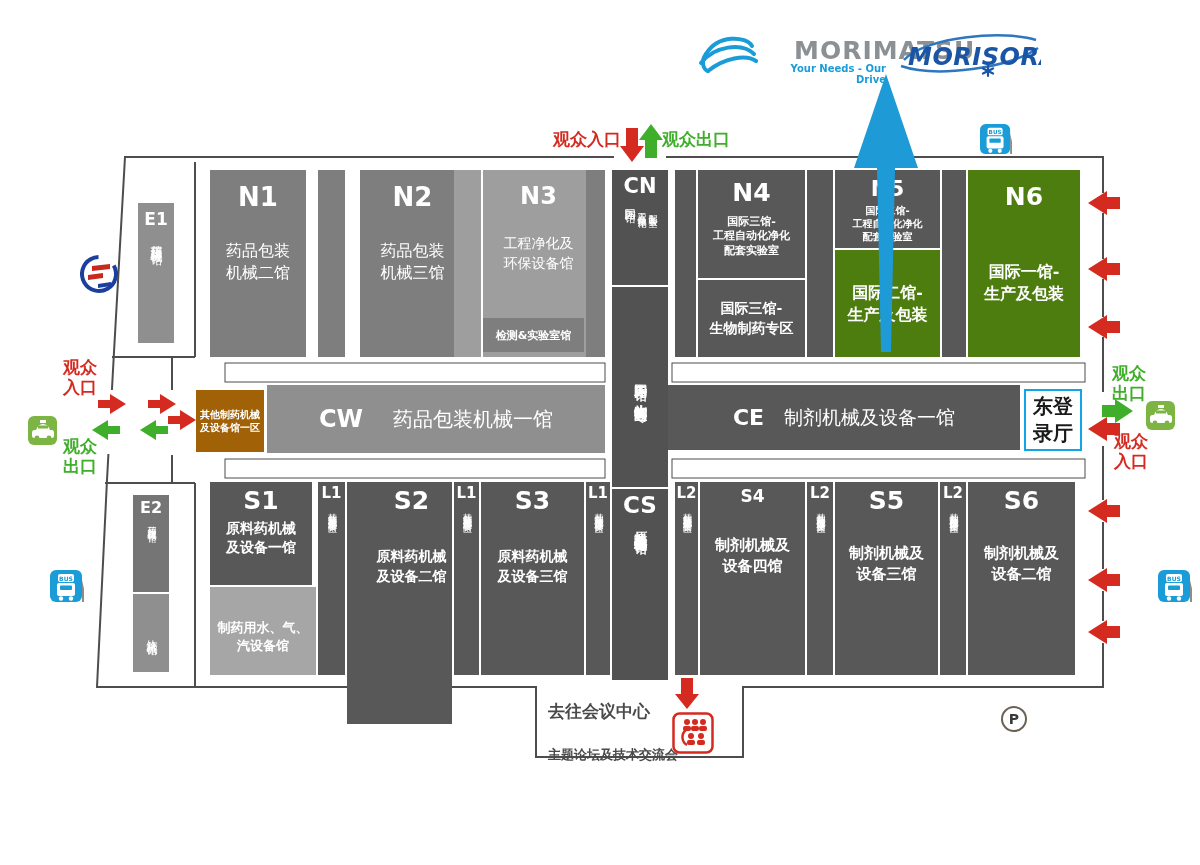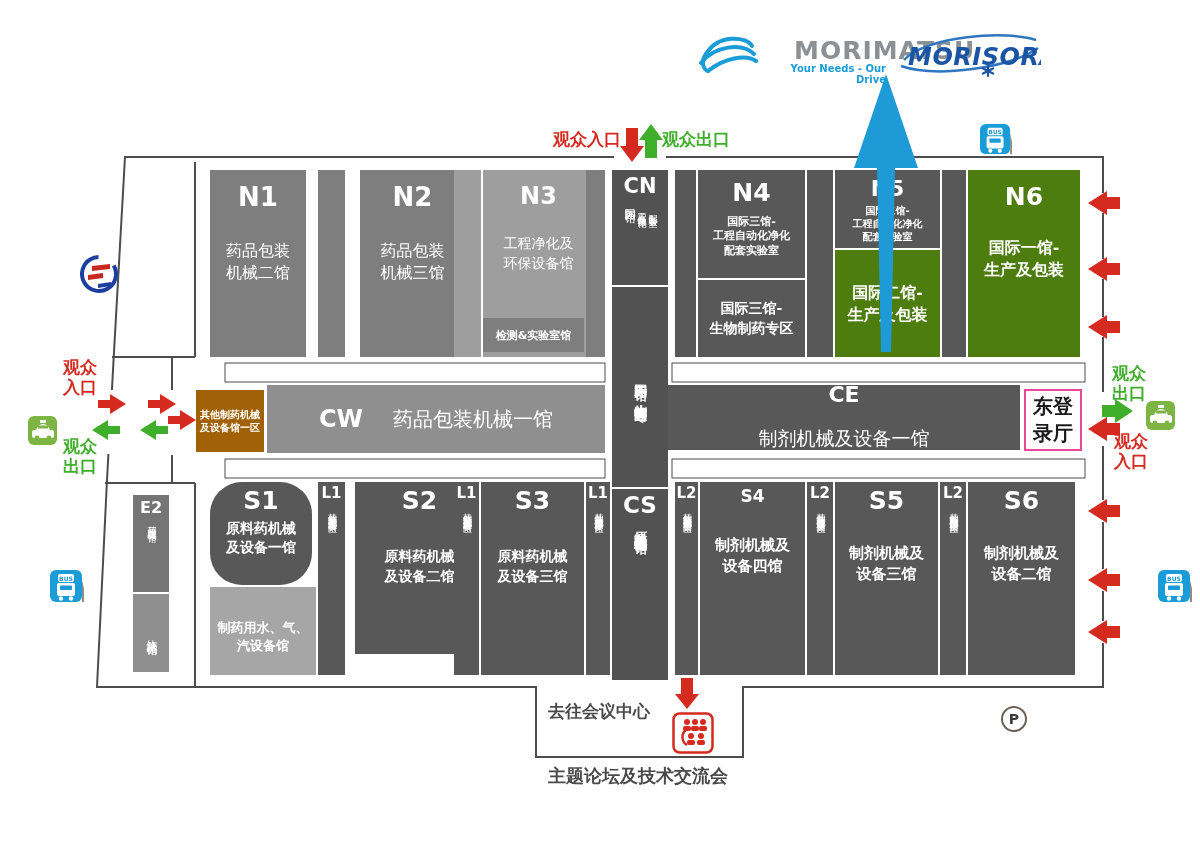--- a/index.html
+++ b/index.html
@@ -17,28 +17,28 @@
   .g-e2{background:#757575;}
   .g-q{background:#a16207;}
   .navy{background:#4d7c0f;}
   .code{font-weight:bold;line-height:1;}
   .pre{white-space:pre-line;}
   .vtext{writing-mode:vertical-rl;text-orientation:upright;letter-spacing:1px;line-height:1.1;}
   .rowlabel{flex-direction:row;justify-content:center;align-items:center;}
   .lbl{position:absolute;font-weight:bold;line-height:1.15;white-space:pre-line;}
   .red{color:#d42a20;}
   .green{color:#3fae2a;}
-  .east{background:#fff;border:2px solid #ec4899;color:#1a1a1a;font-weight:bold;
+  .east{background:#fff;border:2px solid #0ea5e9;color:#1a1a1a;font-weight:bold;
         font-size:20px;line-height:1.35;justify-content:center;}
   .pcircle{position:absolute;width:22px;height:22px;border:2px solid #6b6257;border-radius:50%;
         color:#3a3a3a;font-weight:bold;font-size:14px;display:flex;align-items:center;justify-content:center;background:#fff;}
   .mori-name{position:absolute;left:758px;top:36px;font-size:25px;font-weight:bold;color:#8b9095;letter-spacing:1px;margin-left:36px;}
   .mori-tag{position:absolute;left:760px;top:63px;width:126px;text-align:right;font-size:10px;font-weight:bold;color:#1a9cd8;}
   .footer1{position:absolute;left:548px;top:700px;font-size:17px;font-weight:bold;color:#4a4a4a;}
-  .footer2{position:absolute;left:548px;top:764px;font-size:18px;font-weight:bold;color:#4a4a4a;}
+  .footer2{position:absolute;left:548px;top:746px;font-size:13px;font-weight:bold;color:#4a4a4a;}
 </style>
 </head>
 <body>
 
 <div id="stage">
 
   <svg width="1200" height="865" viewBox="0 0 1200 865">
 
     <path d="M125,157 H1103 V687 H743 V757 H536 V687 H97 L107,480 L114,352 Z" fill="#ffffff" stroke="#4d4d4d" stroke-width="2"></path>
 
@@ -92,20 +92,24 @@
 
       <path d="M120,426 h-12 v-6 l-16,10 16,10 v-6 h12 z"></path>
       <path d="M168,426 h-12 v-6 l-16,10 16,10 v-6 h12 z"></path>
 
       <path d="M645,158 V140 H639 L651,124 663,140 H657 V158 Z"></path>
 
       <path d="M1102,405 H1115 V399 L1133,411 1115,423 V417 H1102 Z"></path>
     </g>
   </svg>
 
+  <div class="box g-cw" style="left:138px;top:203px;width:36px;height:140px;padding-top:8px;">
+    <span class="code" style="font-size:17px;">E1</span>
+    <span class="vtext" style="font-size:12px;margin-top:8px;">药用粉碎机械一馆</span>
+  </div>
   <div class="box g-e2" style="left:133px;top:495px;width:36px;height:97px;padding-top:5px;">
     <span class="code" style="font-size:16px;">E2</span>
     <span class="vtext" style="font-size:9px;margin-top:3px;">药用粉碎机械二馆</span>
   </div>
   <div class="box g-cw" style="left:133px;top:594px;width:36px;height:78px;justify-content:center;">
     <span class="vtext" style="font-size:11px;">饮片机械馆</span>
   </div>
 
   <div class="box g-mid" style="left:210px;top:170px;width:96px;height:187px;padding-top:14px;">
     <span class="code" style="font-size:26px;">N1</span>
@@ -163,53 +167,53 @@
 工程自动化净化
 配套实验室</span>
   </div>
   <div class="box navy" style="left:835px;top:250px;width:105px;height:107px;justify-content:center;">
     <span class="pre" style="font-size:16px;line-height:1.35;font-weight:bold;">国际二馆-
 生产及包装</span>
   </div>
   <div class="box g-dark" style="left:942px;top:170px;width:24px;height:187px;"></div>
   <div class="box navy" style="left:968px;top:170px;width:112px;height:187px;padding-top:14px;">
     <span class="code" style="font-size:25px;">N6</span>
-    <span class="pre" style="font-size:16px;margin-top:28px;line-height:1.35;font-weight:bold;">国际一馆-
+    <span class="pre" style="font-size:16px;margin-top:52px;line-height:1.35;font-weight:bold;">国际一馆-
 生产及包装</span>
   </div>
 
   <div class="box g-q" style="left:196px;top:390px;width:68px;height:62px;justify-content:center;">
     <span class="pre" style="font-size:10px;font-weight:bold;line-height:1.35;">其他制药机械
 及设备馆一区</span>
   </div>
   <div class="box g-cw rowlabel" style="left:267px;top:385px;width:338px;height:68px;gap:30px;">
     <span class="code" style="font-size:24px;">CW</span>
     <span style="font-size:20px;">药品包装机械一馆</span>
   </div>
-  <div class="box g-dark rowlabel" style="left:668px;top:385px;width:352px;height:65px;gap:20px;flex-direction:column;">
+  <div class="box g-dark rowlabel" style="left:668px;top:385px;width:352px;height:65px;gap:20px;">
     <span class="code" style="font-size:22px;">CE</span>
     <span style="font-size:19px;">制剂机械及设备一馆</span>
   </div>
   <div class="box east pre" style="left:1024px;top:389px;width:58px;height:62px;">东登
 录厅</div>
 
-  <div class="box g-dark" style="left:210px;top:482px;width:102px;height:103px;padding-top:6px;border-radius:32px;">
+  <div class="box g-dark" style="left:210px;top:482px;width:102px;height:103px;padding-top:6px;">
     <span class="code" style="font-size:25px;">S1</span>
     <span class="pre" style="font-size:14px;margin-top:6px;line-height:1.35;font-weight:bold;">原料药机械
 及设备一馆</span>
   </div>
   <div class="box g-s1b" style="left:210px;top:587px;width:106px;height:88px;justify-content:center;">
     <span class="pre" style="font-size:13px;line-height:1.4;font-weight:bold;margin-top:12px;">制药用水、气、
 汽设备馆</span>
   </div>
   <div class="box g-dark" style="left:318px;top:482px;width:27px;height:193px;padding-top:4px;">
     <span class="code" style="font-size:15px;">L1</span>
     <span class="vtext" style="font-size:9px;margin-top:5px;">其他制药机械及设备馆二区</span>
   </div>
-  <div class="box g-dark" style="left:355px;top:482px;width:105px;height:172px;padding-top:6px;padding-left:24px;">
+  <div class="box g-dark" style="left:347px;top:482px;width:105px;height:242px;padding-top:6px;padding-left:24px;">
     <span class="code" style="font-size:25px;">S2</span>
     <span class="pre" style="font-size:14px;margin-top:34px;line-height:1.4;font-weight:bold;">原料药机械
 及设备二馆</span>
   </div>
   <div class="box g-dark" style="left:454px;top:482px;width:25px;height:193px;padding-top:4px;">
     <span class="code" style="font-size:15px;">L1</span>
     <span class="vtext" style="font-size:9px;margin-top:5px;">其他制药机械及设备馆二区</span>
   </div>
   <div class="box g-dark" style="left:481px;top:482px;width:103px;height:193px;padding-top:6px;">
     <span class="code" style="font-size:25px;">S3</span>

